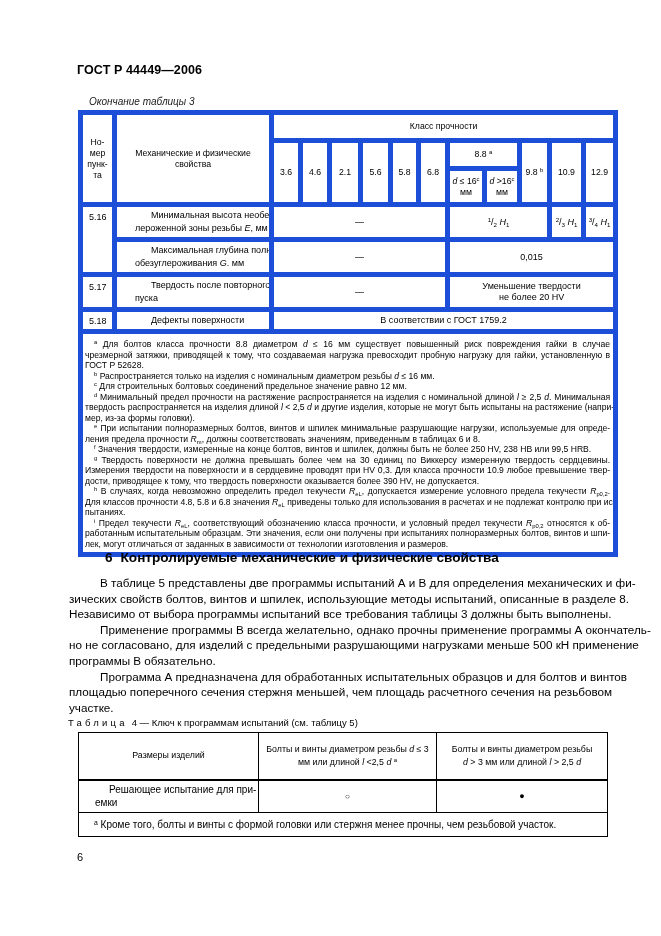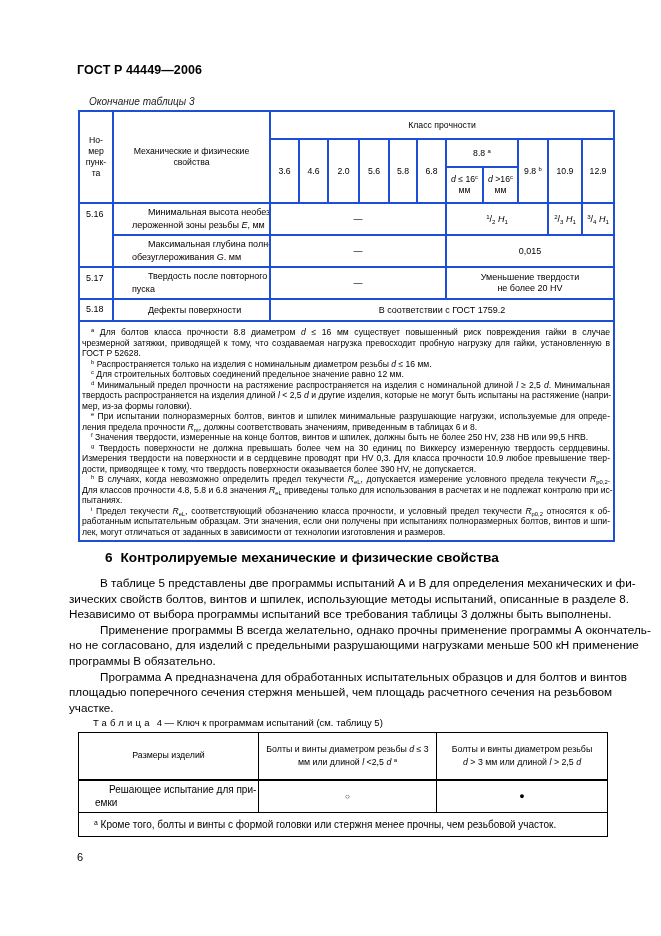--- a/index.html
+++ b/index.html
@@ -11,36 +11,36 @@
   sub { font-size:68%; vertical-align:-0.3em; line-height:0; }
   .ln { white-space:nowrap; }
   .jus .ln.j { text-align:justify; text-align-last:justify; }
   .jus { text-align:left; }
 
   .doc-code { left:77px; top:63px; font-weight:bold; font-size:12.5px; letter-spacing:0.1px; }
   .cap3 { left:89px; top:96px; font-style:italic; font-size:10px; color:#222; }
 
   table { border-collapse:collapse; table-layout:fixed; }
   .t3 { left:78px; top:110px; width:535px; font-size:8.7px; }
-  .t3 td { border:2px solid #1d4ed8; padding:0 2px; text-align:center; vertical-align:middle;
+  .t3 td { border:5px solid #1d4ed8; padding:0 2px; text-align:center; vertical-align:middle;
            line-height:11px; overflow:hidden; }
   .t3 tbody tr:first-child td { border-top:2px solid #000; }
   .t3 td.num { vertical-align:top; text-align:left; padding:5px 0 0 6px; font-size:9px; }
   .t3 td.prop { text-align:left; font-size:9px; padding:2px 5px 2px 18px; line-height:13px;margin-left:48px; }
   .t3 td.prop .ln:first-child { text-indent:16px; }
   .t3 td.val { font-size:9px; }
   .t3 td.fncell { text-align:left; vertical-align:top; padding:5px 3px 3px 2px; font-size:8.6px; line-height:10.5px; }
   .fn .ln:first-child { text-indent:9px; }
 
   .h2 { left:105px; top:550px; font-weight:bold; font-size:13.6px; white-space:nowrap; }
   .h2 .sec-title { margin-left:8px; }
   .body { left:69px; top:575px; width:536px; font-size:11.7px; line-height:15.6px; }
   .body .para .ln:first-child { text-indent:31px; }
 
-  .cap4 { left:93px; top:717px; font-size:9.5px; white-space:nowrap; }
+  .cap4 { left:68px; top:717px; font-size:9.5px; white-space:nowrap; }
   .cap4 .lbl { letter-spacing:3.2px; margin-right:4px; }
 
   .t4 { left:78px; top:732px; width:529px; font-size:8.8px; }
   .t4 td { border:1px solid #000; padding:0 3px; text-align:center; vertical-align:middle; line-height:13px; }
   .t4 tbody tr:first-child td { border-top:2px solid #000; }
   .t4 td.lbl { text-align:left; font-size:10px; line-height:13px; padding:2px 4px 2px 16px; }
   .t4 td.lbl .ln:first-child { text-indent:14px; }
   .t4 td.mark-small { font-size:8px; }
   .t4 td.mark-big { font-size:9px; }
   .t4 td.fncell { text-align:left; font-size:10px; padding:0 4px 0 15px; }
@@ -81,21 +81,21 @@
           </td>
         <td rowspan="3">
             <div class="ln j">Механические и физические</div>
             <div class="ln">свойства</div>
           </td>
         <td colspan="11">Класс прочности</td>
       </tr>
       <tr style="height:28px">
         <td rowspan="2">3.6</td>
         <td rowspan="2">4.6</td>
-        <td rowspan="2">2.0</td>
+        <td rowspan="2">2.1</td>
         <td rowspan="2">5.6</td>
         <td rowspan="2">5.8</td>
         <td rowspan="2">6.8</td>
         <td colspan="2">8.8 <sup>a</sup></td>
         <td rowspan="2">9.8 <sup>b</sup></td>
         <td rowspan="2">10.9</td>
         <td rowspan="2">12.9</td>
       </tr>
       <tr style="height:36px">
         <td>

